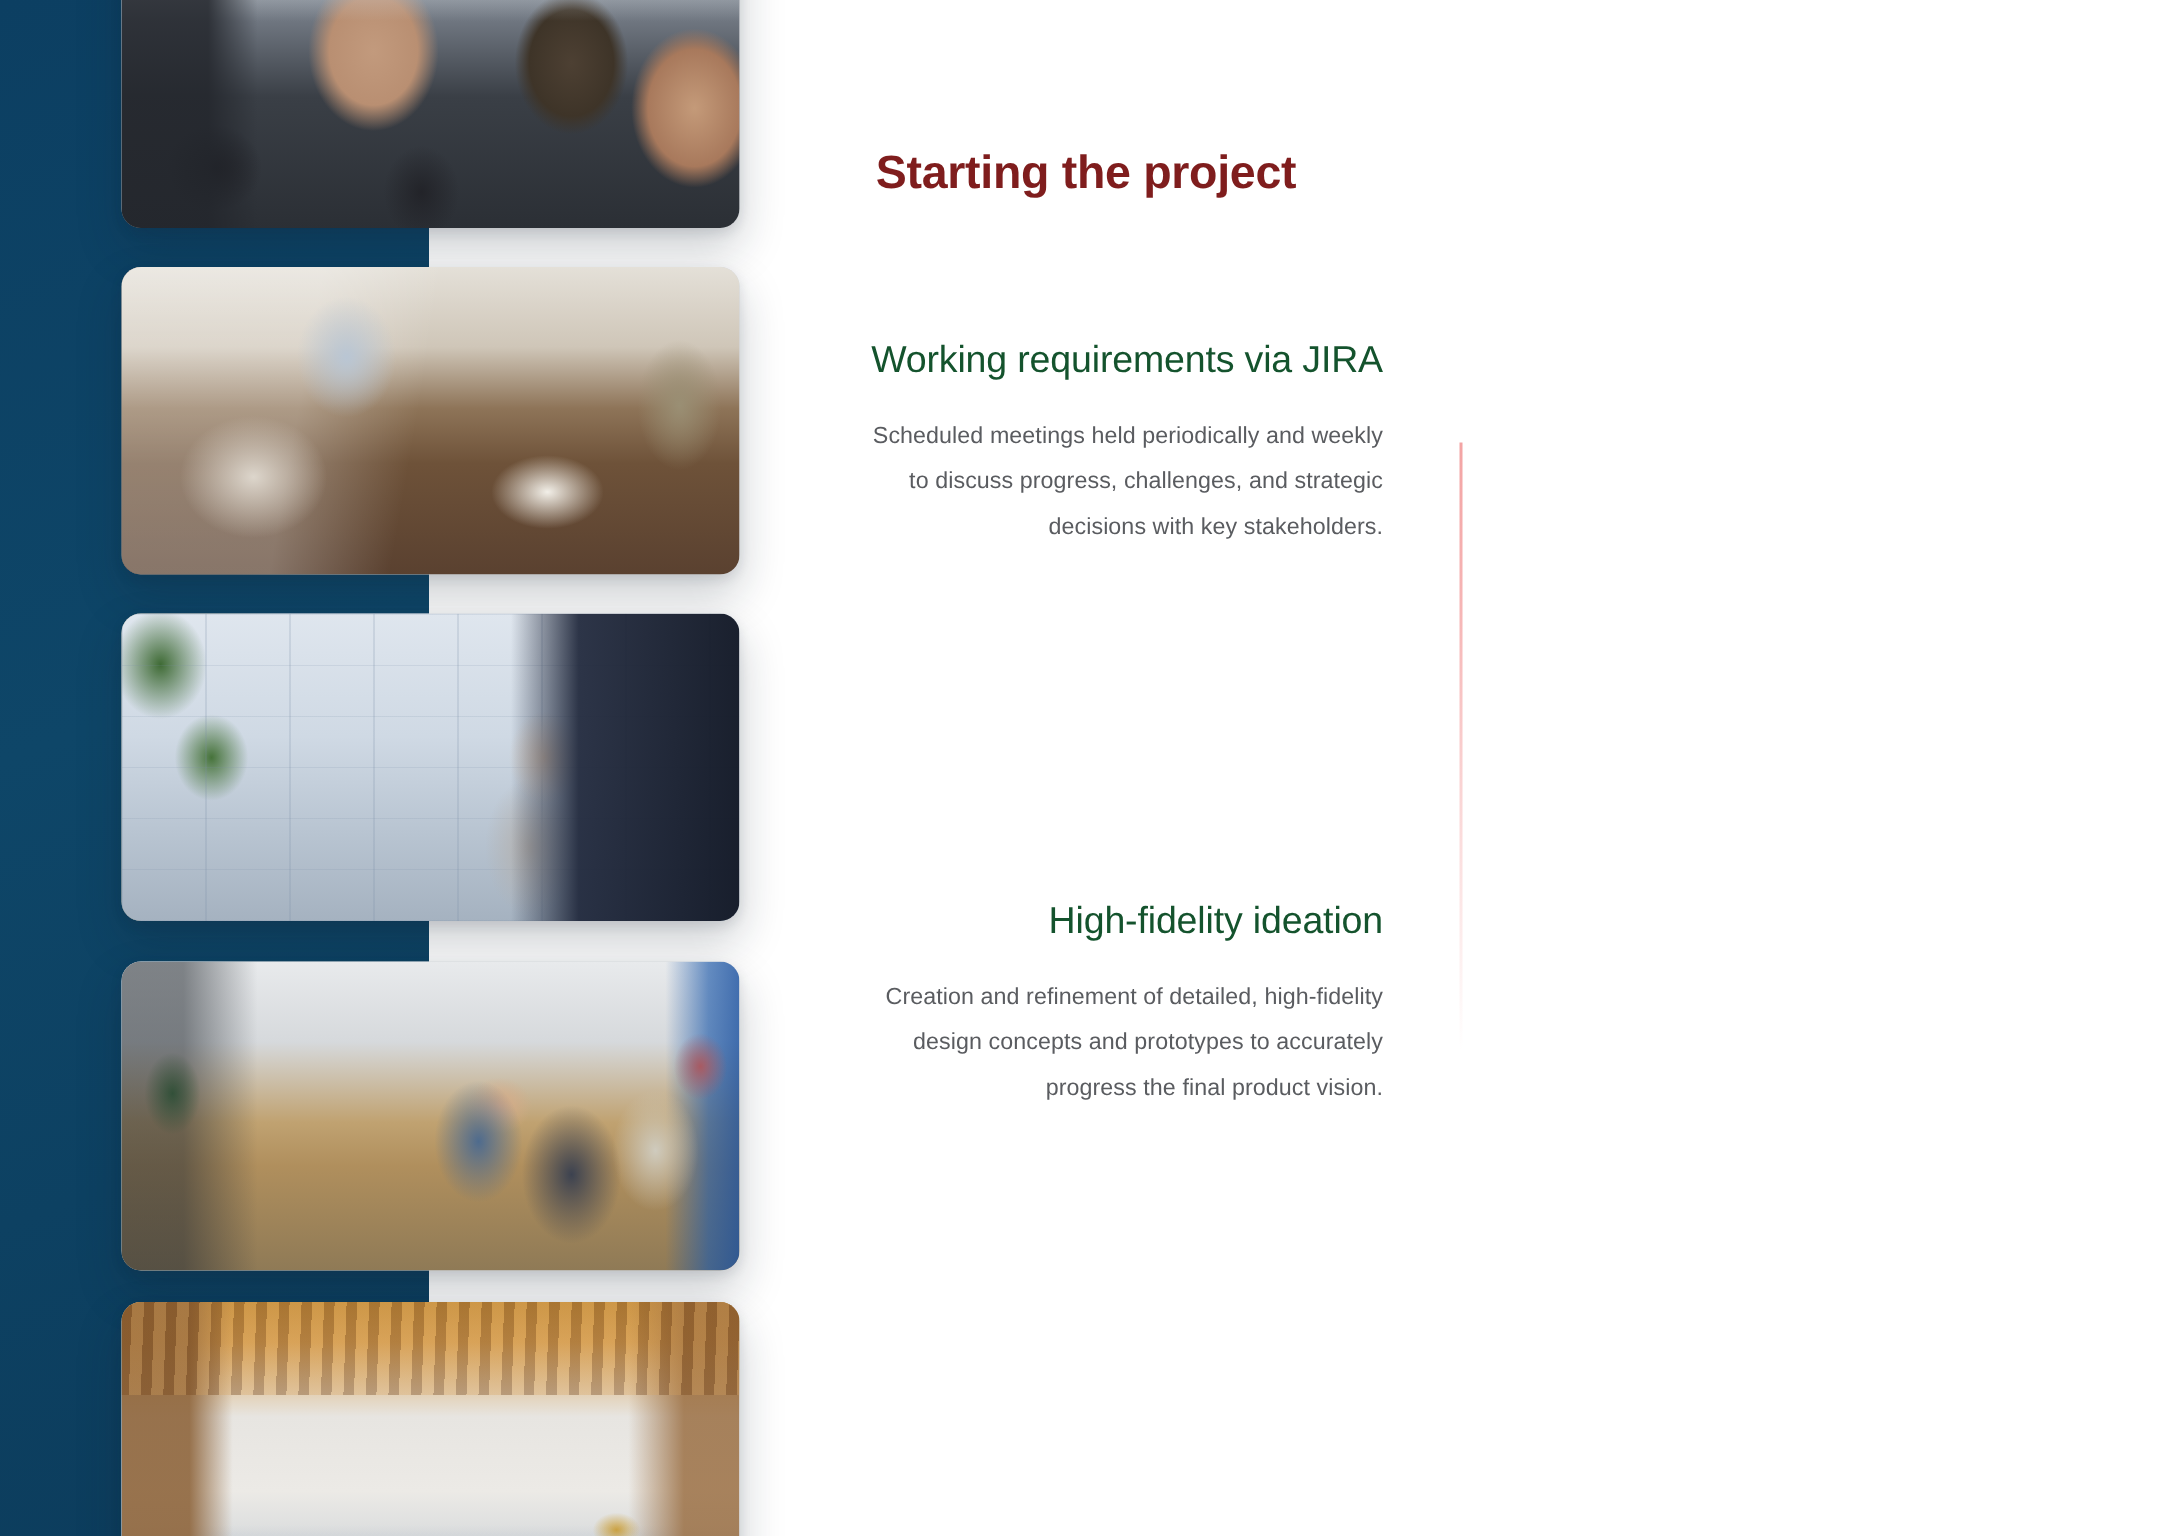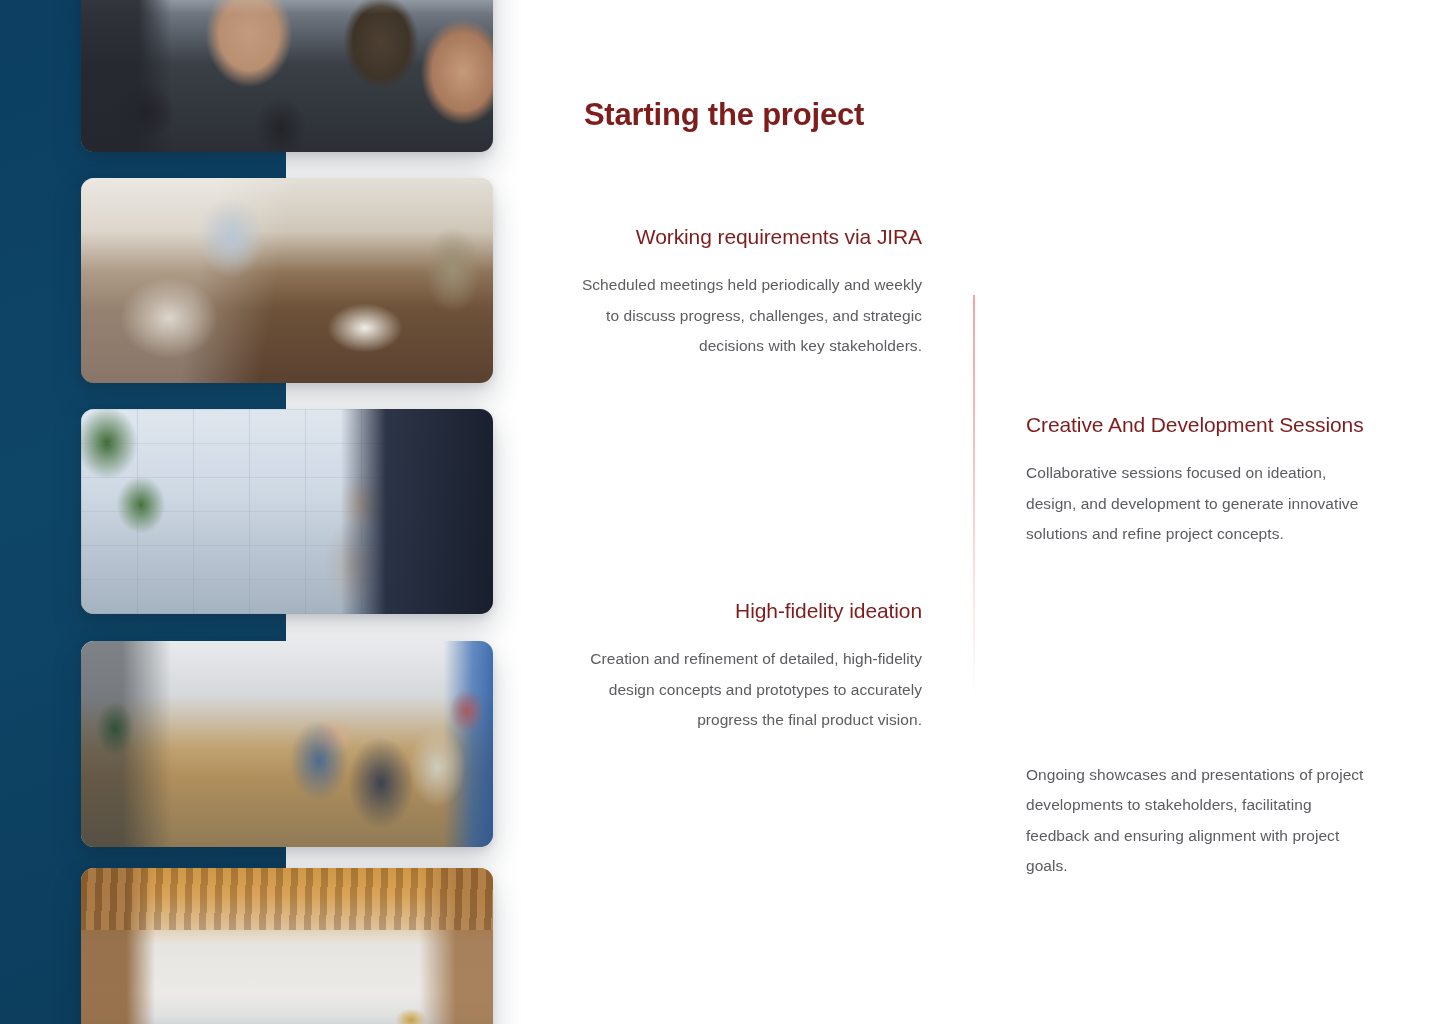--- a/index.html
+++ b/index.html
@@ -202,23 +202,23 @@
     width: 346px;
     text-align: left;
   }
 
   .block-a { top: 222px; }
   .block-b { top: 596px; }
   .block-c { top: 410px; }
   .block-d { top: 760px; }
 
   .block h3 {
-    font-size: 21px;
+    font-size: 25px;
     font-weight: 400;
-    color: #7f1d1d;
+    color: #14532d;
     line-height: 1.44;
     letter-spacing: -0.1px;
     margin-bottom: 18px;
   }
 
   .block p {
     font-size: 15.5px;
     font-weight: 400;
     color: #5a5c60;
     line-height: 1.96;
@@ -257,22 +257,17 @@
   <div class="block col-left block-a">
     <h3>Working requirements via JIRA</h3>
     <p>Scheduled meetings held periodically and weekly to discuss progress, challenges, and strategic decisions with key stakeholders.</p>
   </div>
 
   <div class="block col-left block-b">
     <h3>High-fidelity ideation</h3>
     <p>Creation and refinement of detailed, high-fidelity design concepts and prototypes to accurately progress the final product vision.</p>
   </div>
 
-  <div class="block col-right block-c">
-    <h3>Creative And Development Sessions</h3>
-    <p>Collaborative sessions focused on ideation, design, and development to generate innovative solutions and refine project concepts.</p>
-  </div>
 
   <div class="block col-right block-d">
-    <p>Ongoing showcases and presentations of project developments to stakeholders, facilitating feedback and ensuring alignment with project goals.</p>
   </div>
 
 </div>
 
 </body></html>

